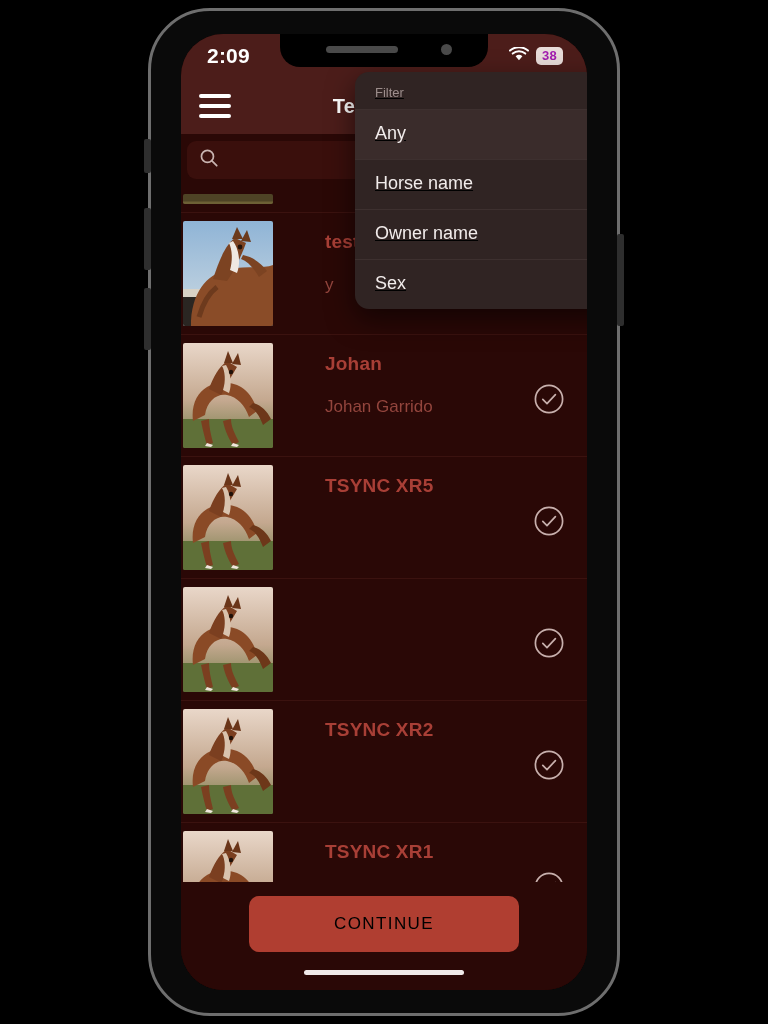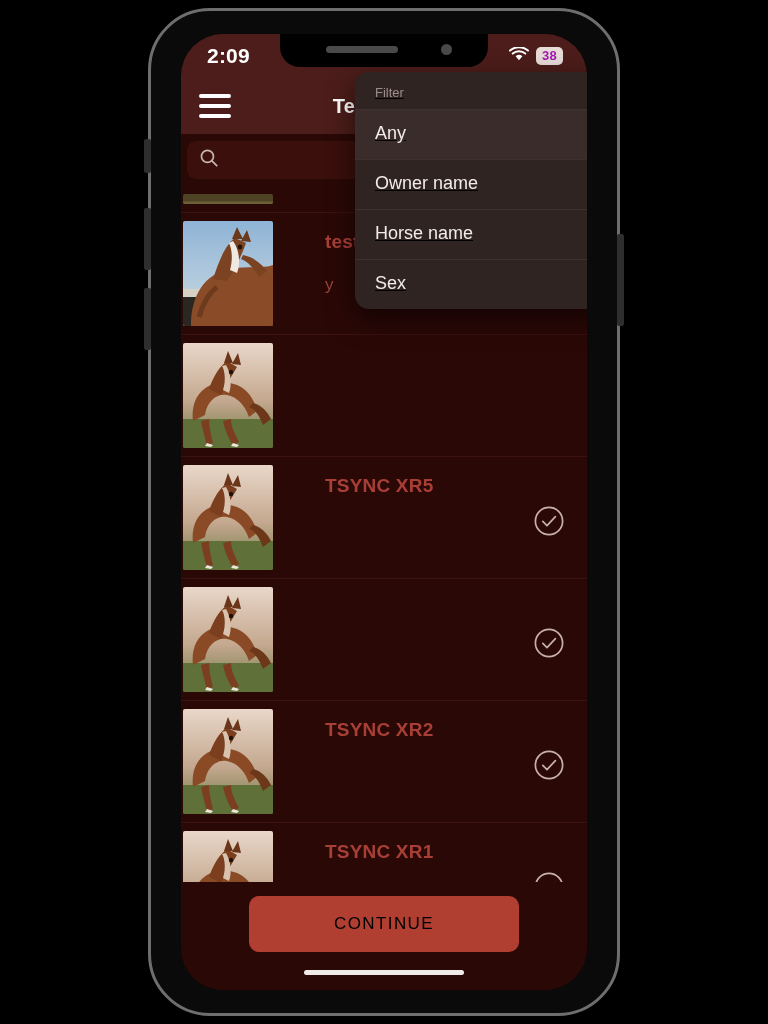--- a/index.html
+++ b/index.html
@@ -474,20 +474,30 @@
             <path d="M49 21 L55 10 L58 22 Z" fill="#6a3519"></path>
             <path d="M43 22 C48 30 49 42 46 50 L40 47 C43 38 42 28 39 23 Z" fill="#d9c3ae"></path>
             <circle cx="48" cy="29" r="2.2" fill="#1f1109"></circle>
             <path d="M70 60 C78 62 84 68 88 76 L80 82 C76 72 72 66 66 64 Z" fill="#6d3719"></path>
             <path d="M18 78 C20 88 22 96 24 102 L30 100 C28 92 26 84 26 76 Z" fill="#7b3f20"></path>
             <path d="M40 78 C42 88 46 96 50 102 L56 99 C52 91 48 84 48 76 Z" fill="#7b3f20"></path>
             <path d="M24 100 L30 102 L28 104 L22 103 Z" fill="#efe6dc"></path>
             <path d="M50 100 L56 102 L54 104 L48 103 Z" fill="#efe6dc"></path>
           </svg>
         </div>
+        <div class="row-body">
+          <div class="row-title">Johan</div>
+          <div class="row-sub">Johan Garrido</div>
+          <div class="row-check">
+            <svg width="32" height="32" viewBox="0 0 32 32">
+              <circle cx="16" cy="16" r="13.6" stroke="#c8b0ad" stroke-width="1.7" fill="none"></circle>
+              <path d="M9.8 16.4 L14 20.6 L22.4 11.6" stroke="#c8b0ad" stroke-width="1.7" fill="none" stroke-linecap="round" stroke-linejoin="round"></path>
+            </svg>
+          </div>
+        </div>
       </div>
 
       <div class="row">
         <div class="thumb">
           <svg viewBox="0 0 90 105" preserveAspectRatio="xMidYMid slice">
             <rect width="90" height="105" fill="url(#bg2)"></rect>
             <rect y="76" width="90" height="29" fill="#5f7038"></rect>
             <path d="M10 78 C8 62 14 50 24 44 C34 38 48 38 58 44 C66 49 72 58 74 68 L66 74 C62 62 54 54 44 52 C34 50 24 58 22 72 Z" fill="#8a4a26"></path>
             <path d="M26 46 C30 34 36 24 44 18 L54 24 C48 34 42 44 38 52 Z" fill="#7b3f20"></path>
             <path d="M41 20 L45 8 L50 20 Z" fill="#6a3519"></path>
@@ -598,22 +608,22 @@
             </svg>
           </div>
         </div>
       </div>
 
     </div>
 
     <div class="dropdown">
       <div class="dd-header">Filter</div>
       <div class="dd-item selected">Any</div>
+      <div class="dd-item">Horse name</div>
       <div class="dd-item">Owner name</div>
-      <div class="dd-item">Horse name</div>
       <div class="dd-item">Sex</div>
     </div>
 
     <div class="bottombar">
       <button class="continue-btn">CONTINUE</button>
       <div class="home-indicator"></div>
     </div>
 
   </div>
 </div>

